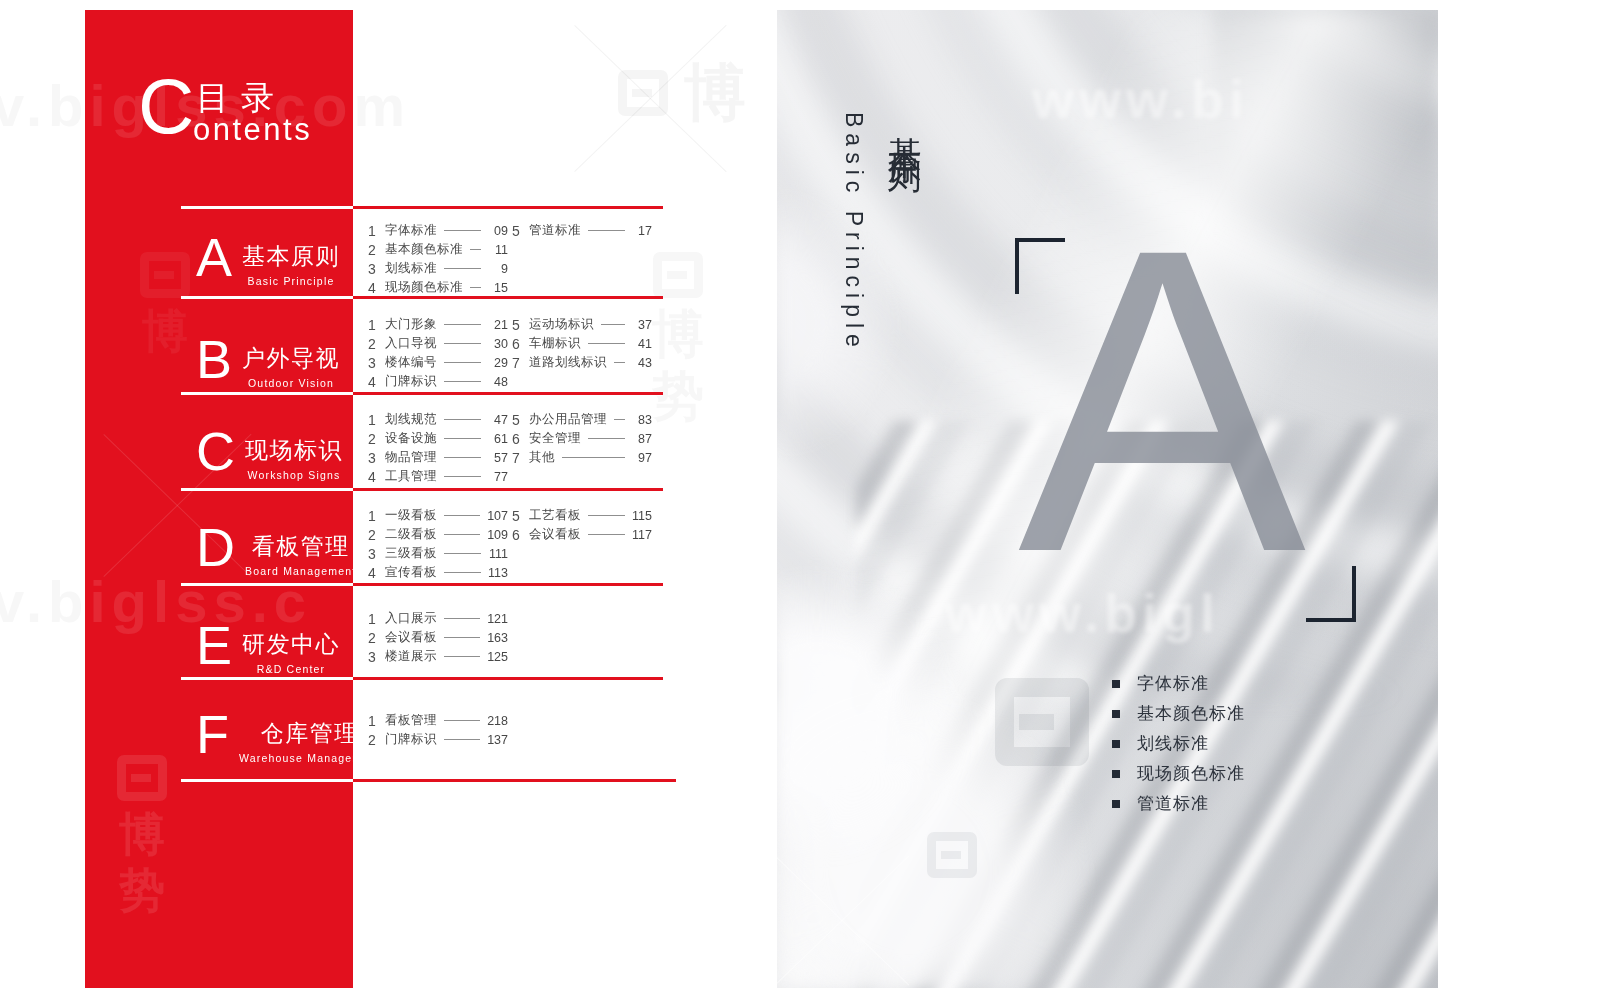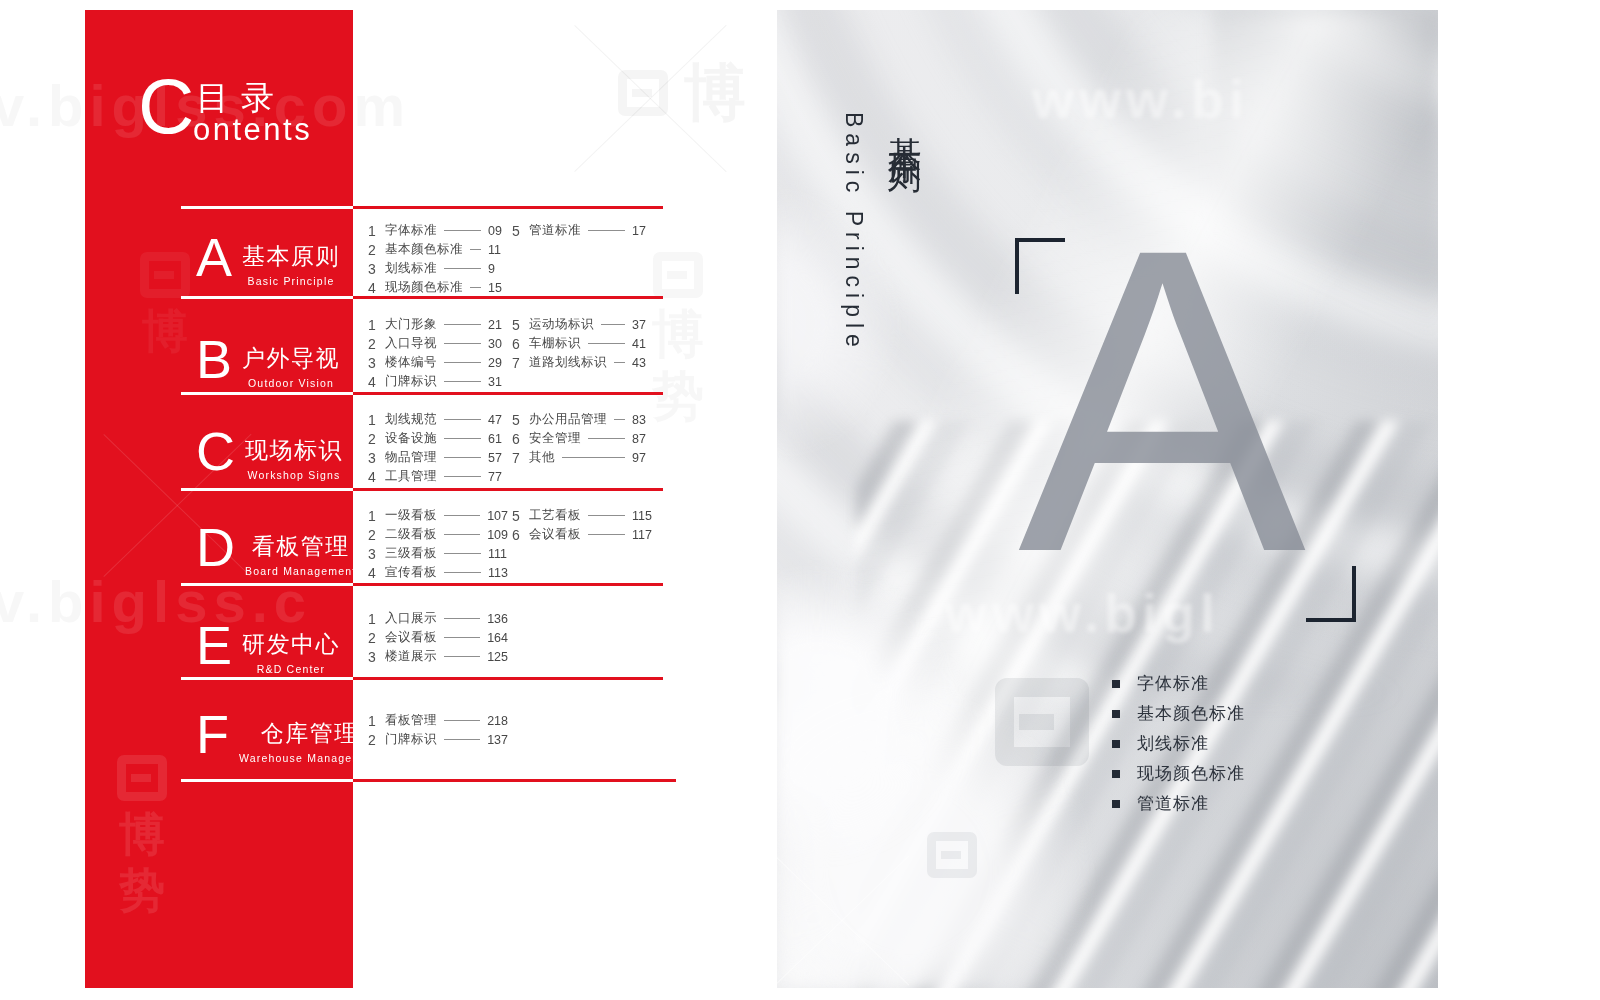--- a/index.html
+++ b/index.html
@@ -20,21 +20,21 @@
   .sec-letter{font-size:54px;line-height:0.78;font-weight:400;}
   .sec-txt{display:flex;flex-direction:column;align-items:center;margin-top:5px;}
   .sec-cn{font-size:23px;letter-spacing:1.5px;white-space:nowrap;font-weight:500;}
   .sec-en{font-size:10.5px;letter-spacing:1.2px;margin-top:3px;white-space:nowrap;font-weight:400;}
 
   
   .toc-row{position:absolute;width:140px;height:17px;display:flex;align-items:center;}
   .toc-no{width:17px;font-size:14px;color:#4f4f4f;flex:none;}
   .toc-title{font-size:12.5px;color:#474747;letter-spacing:0.5px;white-space:nowrap;}
   .toc-leader{flex:1;height:0;border-top:1px solid #8f8f8f;margin:0 7px;min-width:10px;}
-  .toc-page{font-size:12.5px;color:#474747;min-width:20px;flex:none;}
+  .toc-page{font-size:12.5px;color:#474747;min-width:20px;text-align:right;flex:none;}
 
   
   #page{position:absolute;left:777px;top:10px;width:661px;height:978px;overflow:hidden;}
   #page .layer{position:absolute;}
   .pg-base{inset:0;background:
     radial-gradient(140% 120% at 100% 110%, rgba(172,176,182,0.55) 0%, rgba(208,210,214,0.30) 45%, rgba(236,237,239,0) 70%),
     linear-gradient(100deg,#ededef 0%,#eaebed 38%,#dddfe2 68%,#cdcfd3 100%);}
   .pg-arcs{left:-10%;top:-40%;right:-30%;height:110%;
     background:repeating-radial-gradient(circle at 92% 8%,
       rgba(255,255,255,0) 0 60px, rgba(183,186,192,0.28) 85px 125px,
@@ -235,21 +235,21 @@
       <div class="toc-row" style="left: 368px; top: 354px;">
         <span class="toc-no">3</span>
         <span class="toc-title">楼体编号</span>
         <span class="toc-leader"></span>
         <span class="toc-page">29</span>
       </div>
       <div class="toc-row" style="left: 368px; top: 373px;">
         <span class="toc-no">4</span>
         <span class="toc-title">门牌标识</span>
         <span class="toc-leader"></span>
-        <span class="toc-page">31</span>
+        <span class="toc-page">48</span>
       </div>
       <div class="toc-row" style="left: 512px; top: 316px;">
         <span class="toc-no">5</span>
         <span class="toc-title">运动场标识</span>
         <span class="toc-leader"></span>
         <span class="toc-page">37</span>
       </div>
       <div class="toc-row" style="left: 512px; top: 335px;">
         <span class="toc-no">6</span>
         <span class="toc-title">车棚标识</span>
@@ -337,27 +337,27 @@
       <div class="toc-row" style="left: 512px; top: 526px;">
         <span class="toc-no">6</span>
         <span class="toc-title">会议看板</span>
         <span class="toc-leader"></span>
         <span class="toc-page">117</span>
       </div>
       <div class="toc-row" style="left: 368px; top: 610px;">
         <span class="toc-no">1</span>
         <span class="toc-title">入口展示</span>
         <span class="toc-leader"></span>
-        <span class="toc-page">136</span>
+        <span class="toc-page">121</span>
       </div>
       <div class="toc-row" style="left: 368px; top: 629px;">
         <span class="toc-no">2</span>
         <span class="toc-title">会议看板</span>
         <span class="toc-leader"></span>
-        <span class="toc-page">164</span>
+        <span class="toc-page">163</span>
       </div>
       <div class="toc-row" style="left: 368px; top: 648px;">
         <span class="toc-no">3</span>
         <span class="toc-title">楼道展示</span>
         <span class="toc-leader"></span>
         <span class="toc-page">125</span>
       </div>
       <div class="toc-row" style="left: 368px; top: 712px;">
         <span class="toc-no">1</span>
         <span class="toc-title">看板管理</span>

